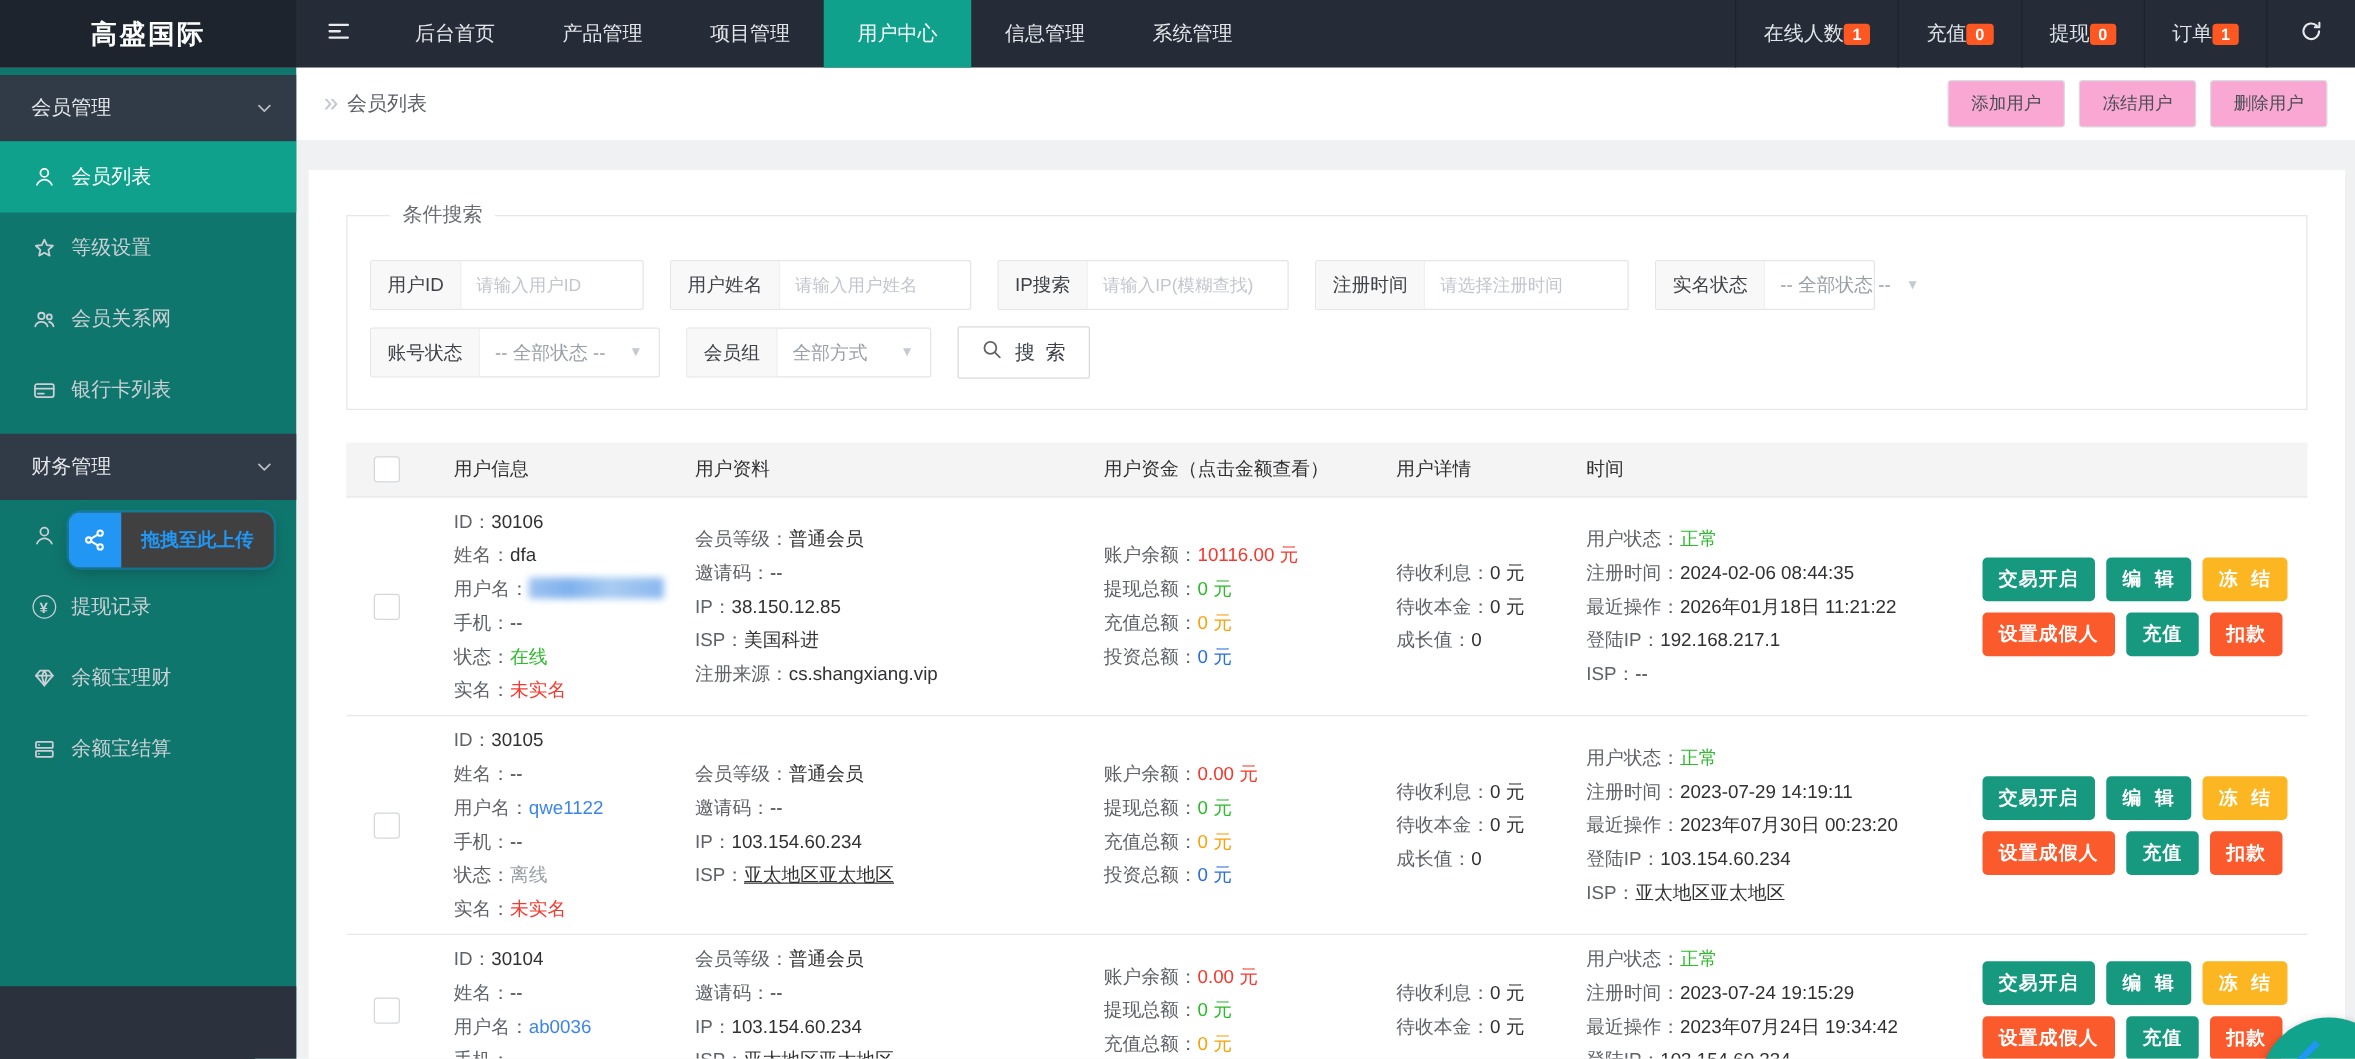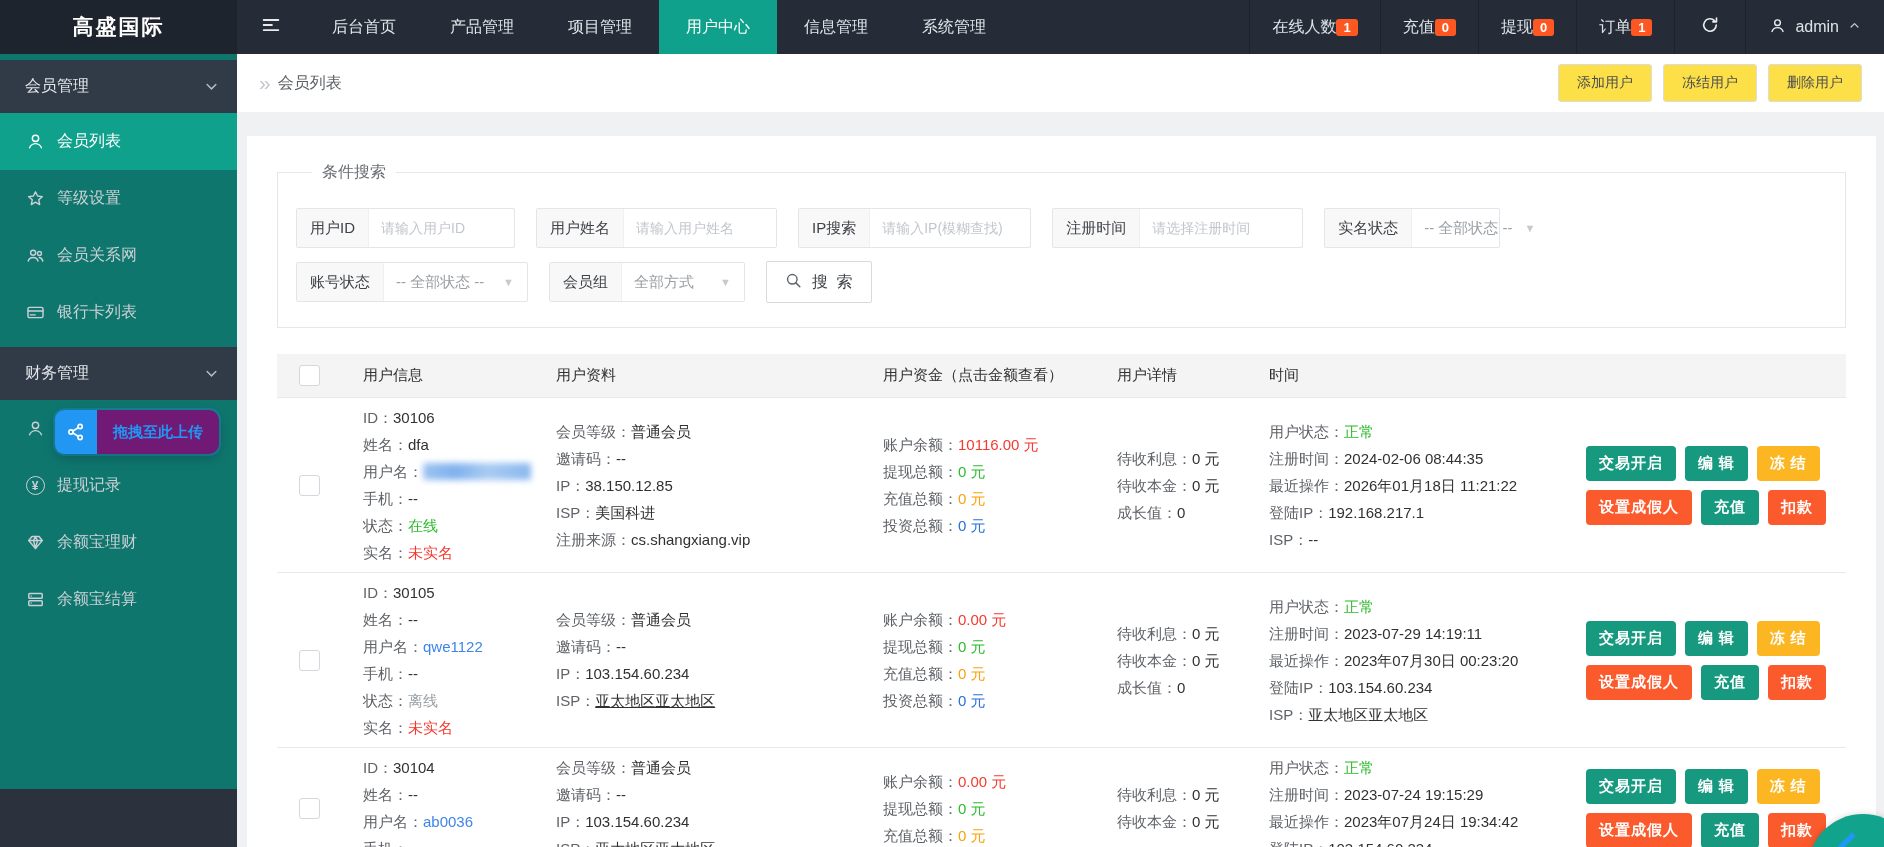--- a/index.html
+++ b/index.html
@@ -30,21 +30,21 @@
   .sb-item.active{background:#0fa18c;color:#fff}
   .sb-icon{width:20px;height:20px;display:inline-flex;align-items:center;justify-content:center;flex:none}
   .yen-circle{display:inline-flex;width:19px;height:19px;border:1.7px solid currentColor;border-radius:50%;align-items:center;justify-content:center;font-size:12px;font-weight:bold}
   .sb-bottom{position:absolute;bottom:0;left:0;right:0;height:58px;background:#2b323d}
 
   
   .main{position:absolute;left:237px;top:54px;right:0;bottom:0}
   .crumb-bar{height:58px;background:#fff;display:flex;align-items:center;padding:0 22px;font-size:16px;color:#5c6066}
   .crumb-icon{color:#c2c6cd;font-size:21px;margin-right:9px;letter-spacing:-2px}
   .pg-actions{margin-left:auto;display:flex;gap:11px}
-  .pg-btn{background:#fde047;border:1px solid #dadcdf;border-radius:3px;padding:9px 18px;font-size:14px;color:#4a4d52;cursor:pointer;font-family:inherit}
+  .pg-btn{background:#f9a8d4;border:1px solid #dadcdf;border-radius:3px;padding:9px 18px;font-size:14px;color:#4a4d52;cursor:pointer;font-family:inherit}
 
   .card{position:absolute;top:82px;left:10px;right:8px;bottom:0;background:#fff;padding:26px 30px 0;overflow:hidden}
 
   fieldset{border:1px solid #e7e7e7;padding:12px 18px 24px}
   legend{font-size:16px;color:#6a6e74;padding:0 10px;margin-left:16px}
   .frow{display:flex;gap:21px;margin-top:13px;align-items:center;flex-wrap:nowrap}
   .fgroup{display:flex;align-items:stretch;height:40px;border:1px solid #e3e5e8;border-radius:2px;background:#fff}
   .flabel{display:flex;align-items:center;padding:0 13px;background:#f8f8f9;color:#3f4247;font-size:15px;border-right:1px solid #eef0f2;white-space:nowrap}
   .finput{border:none;outline:none;padding:0 12px;font-size:14px;color:#333;font-family:inherit;background:transparent}
   .finput::placeholder{color:#c2c6cc}
@@ -61,27 +61,27 @@
   .c-check{padding-left:22px}
   .cbx{width:21px;height:21px;border:1px solid #d4d7dc;border-radius:3px;background:#fff;cursor:pointer}
   .line{line-height:27px;white-space:nowrap}
   .lbl{color:#5f6368}
   .val{color:#303133}
   .c-red{color:#f5392f}.c-green{color:#2dbb2d}.c-orange{color:#f9a10c}.c-blue{color:#2a6fdb}.c-gray{color:#9aa0a6}
   .c-link{color:#3e85e9;cursor:pointer}
   .u{text-decoration:underline}
   .blurval{display:inline-block;width:108px;height:17px;border-radius:2px;background:linear-gradient(90deg,#9ec3f0,#7fb1ee 30%,#a8cbf2 60%,#8ab8ef);filter:blur(3px);vertical-align:-3px}
   .c-actions{display:flex;flex-wrap:wrap;gap:9px;width:252px;align-content:center}
-  .act-btn{height:35px;border:none;border-radius:4px;color:#fff;font-size:15px;font-weight:bold;padding:0 13px;cursor:pointer;letter-spacing:1px;font-family:Liberation Serif, serif}
+  .act-btn{height:35px;border:none;border-radius:4px;color:#fff;font-size:15px;font-weight:bold;padding:0 13px;cursor:pointer;letter-spacing:1px;font-family:Liberation Mono, monospace}
   .act-btn.teal{background:#16997f}
   .act-btn.amber{background:#fbb622}
   .act-btn.red{background:#fb5a2d}
 
   
-  .upload-tip{position:absolute;left:55px;top:410px;height:44px;display:flex;align-items:stretch;background:#701a75;border-radius:10px;box-shadow:0 0 0 2px rgba(33,150,243,.3),0 4px 12px rgba(0,0,0,.22);z-index:9}
+  .upload-tip{position:absolute;left:55px;top:410px;height:44px;display:flex;align-items:stretch;background:#404040;border-radius:10px;box-shadow:0 0 0 2px rgba(33,150,243,.3),0 4px 12px rgba(0,0,0,.22);z-index:9}
   .tip-icon{width:42px;background:#2196f3;border-radius:9px 0 0 9px;display:flex;align-items:center;justify-content:center}
   .tip-text{display:flex;align-items:center;padding:0 16px;color:#2196f3;font-weight:bold;font-size:15px;white-space:nowrap}
   .fab{position:absolute;left:1808px;top:814px;width:110px;height:110px;border-radius:50%;background:#12a38c;z-index:9;box-shadow:0 2px 8px rgba(0,0,0,.25);cursor:pointer}
   .fab .pen{position:absolute;left:24px;top:12px}
 </style>
 </head>
 <body>
 
 <div class="page">
 
@@ -117,30 +117,20 @@
           <div class="nav-stat">
             <span class="stat-label">订单</span>
             <span class="stat-badge">1</span>
           </div>
         </div>
       <div class="nav-refresh">
         <span><svg width="20" height="20" viewBox="0 0 24 24" fill="none" stroke="#e8eaee" stroke-width="2" stroke-linecap="round" stroke-linejoin="round">
               <path d="M19.5 12a7.5 7.5 0 1 1-2.1-5.2M19.8 3.8v4.4h-4.4"></path>
             </svg></span>
       </div>
-      <div class="nav-user">
-        <span><svg width="19" height="19" viewBox="0 0 24 24" fill="none" stroke="#e8eaee" stroke-width="1.8" stroke-linecap="round">
-              <circle cx="12" cy="8.5" r="3.6"></circle>
-              <path d="M5 19.5c1.3-3.5 5-4.8 7-4.8s5.7 1.3 7 4.8"></path>
-            </svg></span>
-        <span>admin</span>
-        <span><svg width="15" height="15" viewBox="0 0 24 24" fill="none" stroke="#c6cad0" stroke-width="2" stroke-linecap="round" stroke-linejoin="round">
-              <path d="M6.5 14.5L12 9l5.5 5.5"></path>
-            </svg></span>
-      </div>
     </div>
   </header>
 
   <aside class="sidebar">
     <div>
         <div class="sb-header">
           <span class="sb-header-label">会员管理</span>
           <span class="sb-chevron">
             <svg width="19" height="19" viewBox="0 0 24 24" fill="none" stroke="currentColor" stroke-width="1.8" stroke-linecap="round" stroke-linejoin="round">
               <path d="M6.5 9.5l5.5 5.5 5.5-5.5"></path>

